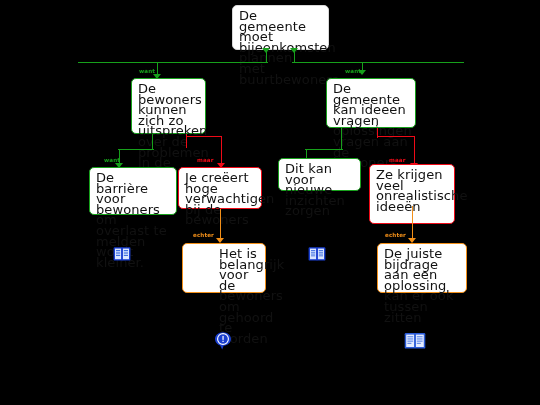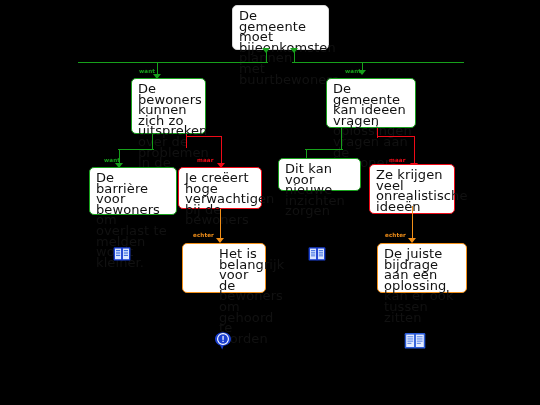--- a/index.html
+++ b/index.html
@@ -86,21 +86,21 @@
   <div class="edge er vline" style="left:414px;top:136px;height:29px;"></div>
   <div class="arrow ar" style="left:410px;top:163px;"></div>
   <div class="elabel lr" style="left:389px;top:157px;">maar</div>
 
   <div class="node green" style="left:89px;top:167px;width:88px;height:48px;">De barrière voor bewoners om overlast te melden wordt kleiner.</div>
 
   <div class="node red" style="left:178px;top:167px;width:84px;height:42px;">Je creëert hoge verwachtigen bij de bewoners</div>
 
   <div class="node green" style="left:278px;top:158px;width:83px;height:33px;">Dit kan voor nieuwe inzichten zorgen</div>
 
-  <div class="node red" style="left:369px;top:164px;width:86px;height:50px;">Ze krijgen veel onrealistische ideeën</div>
+  <div class="node red" style="left:369px;top:164px;width:86px;height:60px;">Ze krijgen veel onrealistische ideeën</div>
 
   <div class="edge eo vline" style="left:220px;top:209px;height:31px;"></div>
   <div class="arrow ao" style="left:216px;top:238px;"></div>
   <div class="elabel lo" style="left:193px;top:232px;">echter</div>
 
   <div class="edge eo vline" style="left:412px;top:206px;height:34px;"></div>
   <div class="arrow ao" style="left:408px;top:238px;"></div>
   <div class="elabel lo" style="left:385px;top:232px;">echter</div>
 
   <div class="node orange" style="left:182px;top:243px;width:84px;height:50px;padding-left:36px;">Het is belangrijk voor de bewoners om gehoord te worden</div>

